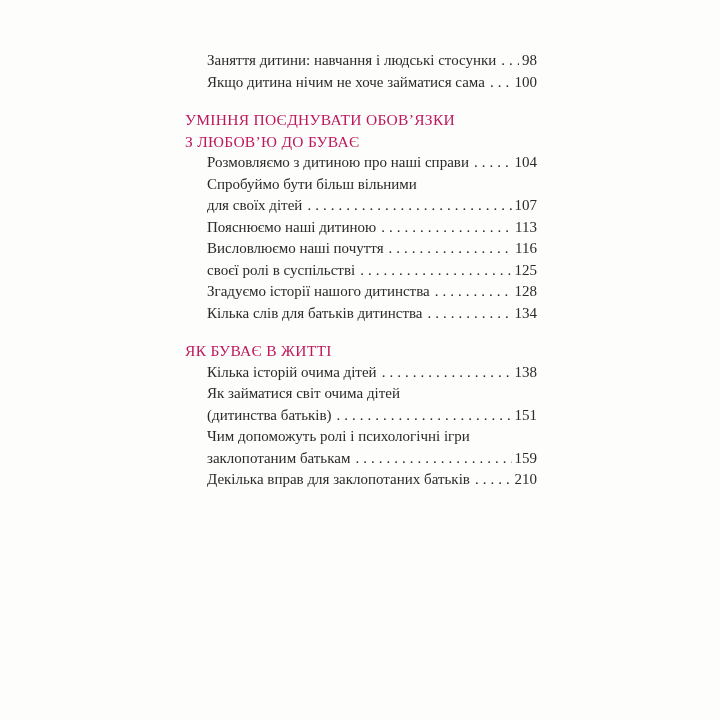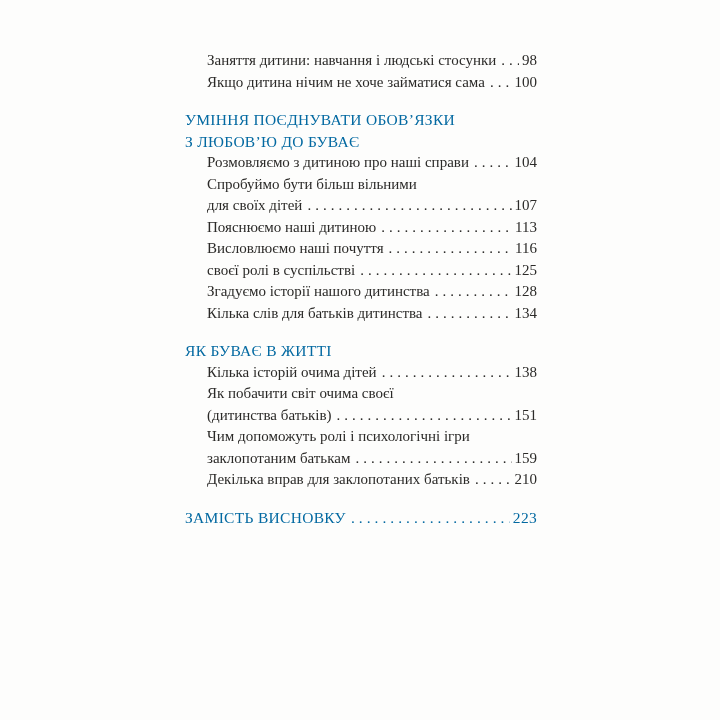--- a/index.html
+++ b/index.html
@@ -36,21 +36,21 @@
     white-space: nowrap;
     overflow: hidden;
   }
   .row.indent {
     padding-left: 22px;
     justify-content: space-between;
   }
   .row.heading {
     font-size: 15.5px;
     letter-spacing: 0.3px;
-    color: #0369a1;
+    color: #be185d;
   }
   .t {
     flex: 0 0 auto;
   }
   .dots {
     flex: 1 1 auto;
     overflow: hidden;
     padding-left: 5px;
     min-width: 0;
   }
@@ -130,42 +130,35 @@
       <div class="section">
         <div class="row heading">
           <span class="t">ЯК БУВАЄ В ЖИТТІ</span>
         </div>
         <div class="row indent">
           <span class="t">Кілька історій очима дітей</span>
           <span class="dots"></span>
           <span class="num">138</span>
         </div>
         <div class="row indent">
-          <span class="t">Як побачити світ очима своєї</span>
+          <span class="t">Як займатися світ очима дітей</span>
         </div>
         <div class="row indent">
           <span class="t">(дитинства батьків)</span>
           <span class="dots"></span>
           <span class="num">151</span>
         </div>
         <div class="row indent">
           <span class="t">Чим допоможуть ролі і психологічні ігри</span>
         </div>
         <div class="row indent">
           <span class="t">заклопотаним батькам</span>
           <span class="dots"></span>
           <span class="num">159</span>
         </div>
         <div class="row indent">
           <span class="t">Декілька вправ для заклопотаних батьків</span>
           <span class="dots"></span>
           <span class="num">210</span>
         </div>
       </div>
-      <div class="section">
-        <div class="row heading">
-          <span class="t">ЗАМІСТЬ ВИСНОВКУ</span>
-          <span class="dots"></span>
-          <span class="num">223</span>
-        </div>
-      </div>
     </div>
 </div>
 
 </body></html>

